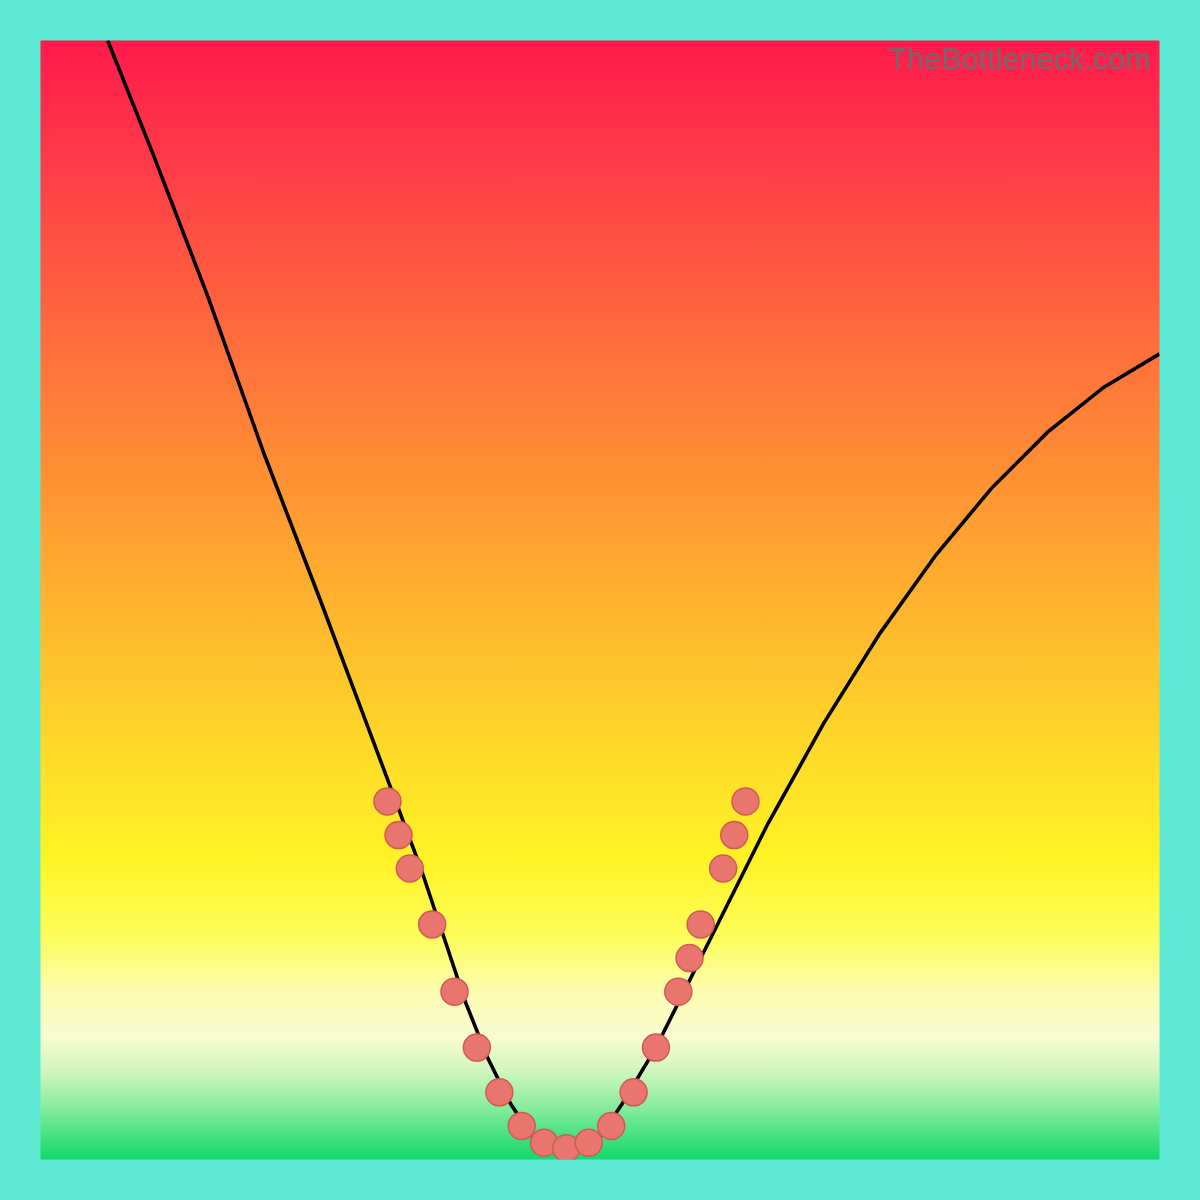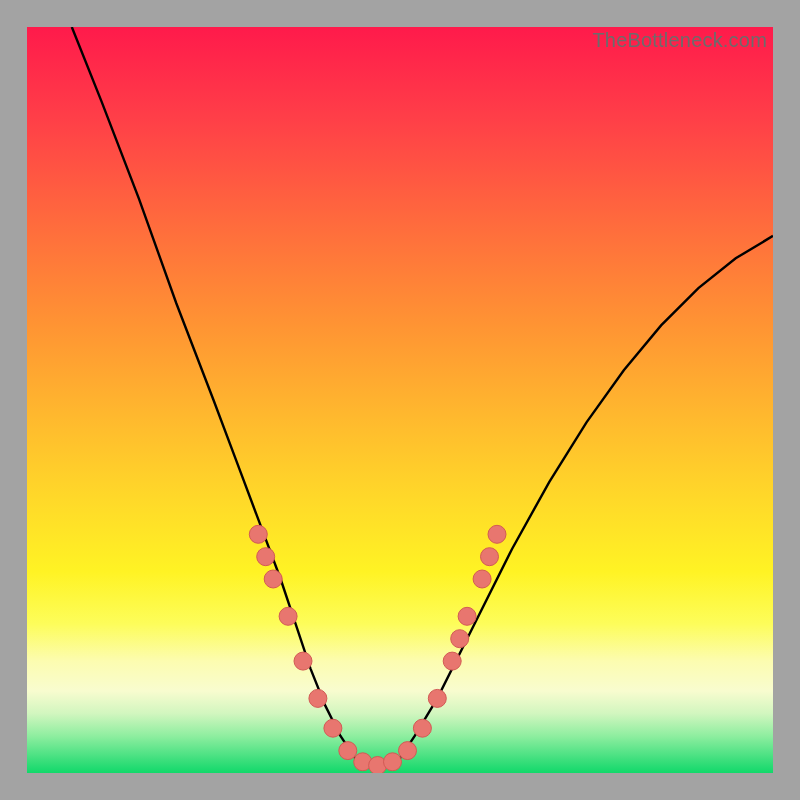--- a/index.html
+++ b/index.html
@@ -8,21 +8,21 @@
     width: 800px;
     height: 800px;
     overflow: hidden;
     background: #000;
     font-family: Arial, Helvetica, sans-serif;
   }
   .stage {
     position: relative;
     width: 800px;
     height: 800px;
-    background: #a3a3a3;
+    background: #5eead4;
   }
   .plot {
     position: absolute;
     left: 27px;
     top: 27px;
     width: 746px;
     height: 746px;
     background: linear-gradient(to bottom,
       #ff1a4b 0%,
       #ff3e48 12%,

